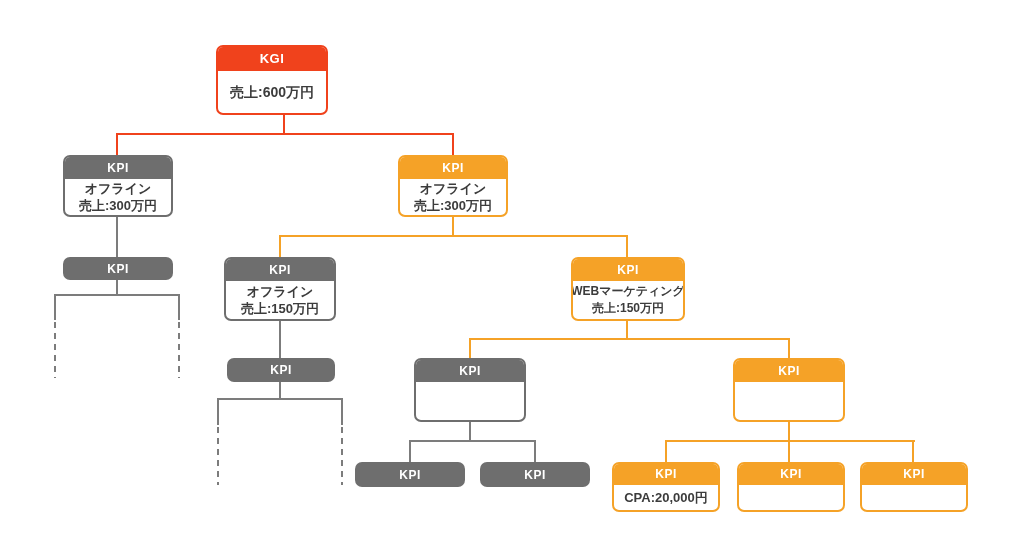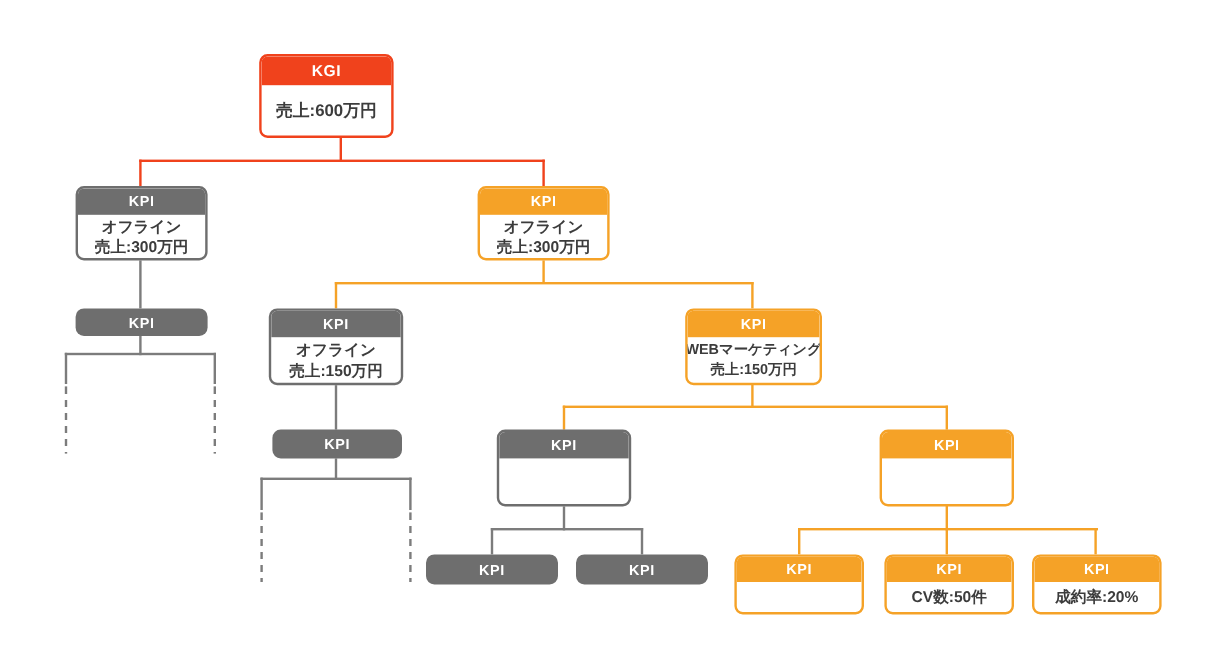--- a/index.html
+++ b/index.html
@@ -141,29 +141,26 @@
 
   <div class="node c-orange tight" style="left:733px;top:358px;width:112px;height:64px">
     <div class="hdr">KPI</div>
   </div>
 
   <div class="pill" style="left:355px;top:462px;width:110px;height:25px">KPI</div>
   <div class="pill" style="left:480px;top:462px;width:110px;height:25px">KPI</div>
 
   <div class="node small c-orange" style="left:612px;top:462px;width:108px;height:50px">
     <div class="hdr">KPI</div>
+    <div class="bd">
+        <div>CPA:20,000円</div>
+      </div>
   </div>
 
   <div class="node small c-orange" style="left:737px;top:462px;width:108px;height:50px">
     <div class="hdr">KPI</div>
-    <div class="bd">
-        <div>CV数:50件</div>
-      </div>
   </div>
 
   <div class="node small c-orange" style="left:860px;top:462px;width:108px;height:50px">
     <div class="hdr">KPI</div>
-    <div class="bd">
-        <div>成約率:20%</div>
-      </div>
   </div>
 
 </div>
 
 </body></html>

